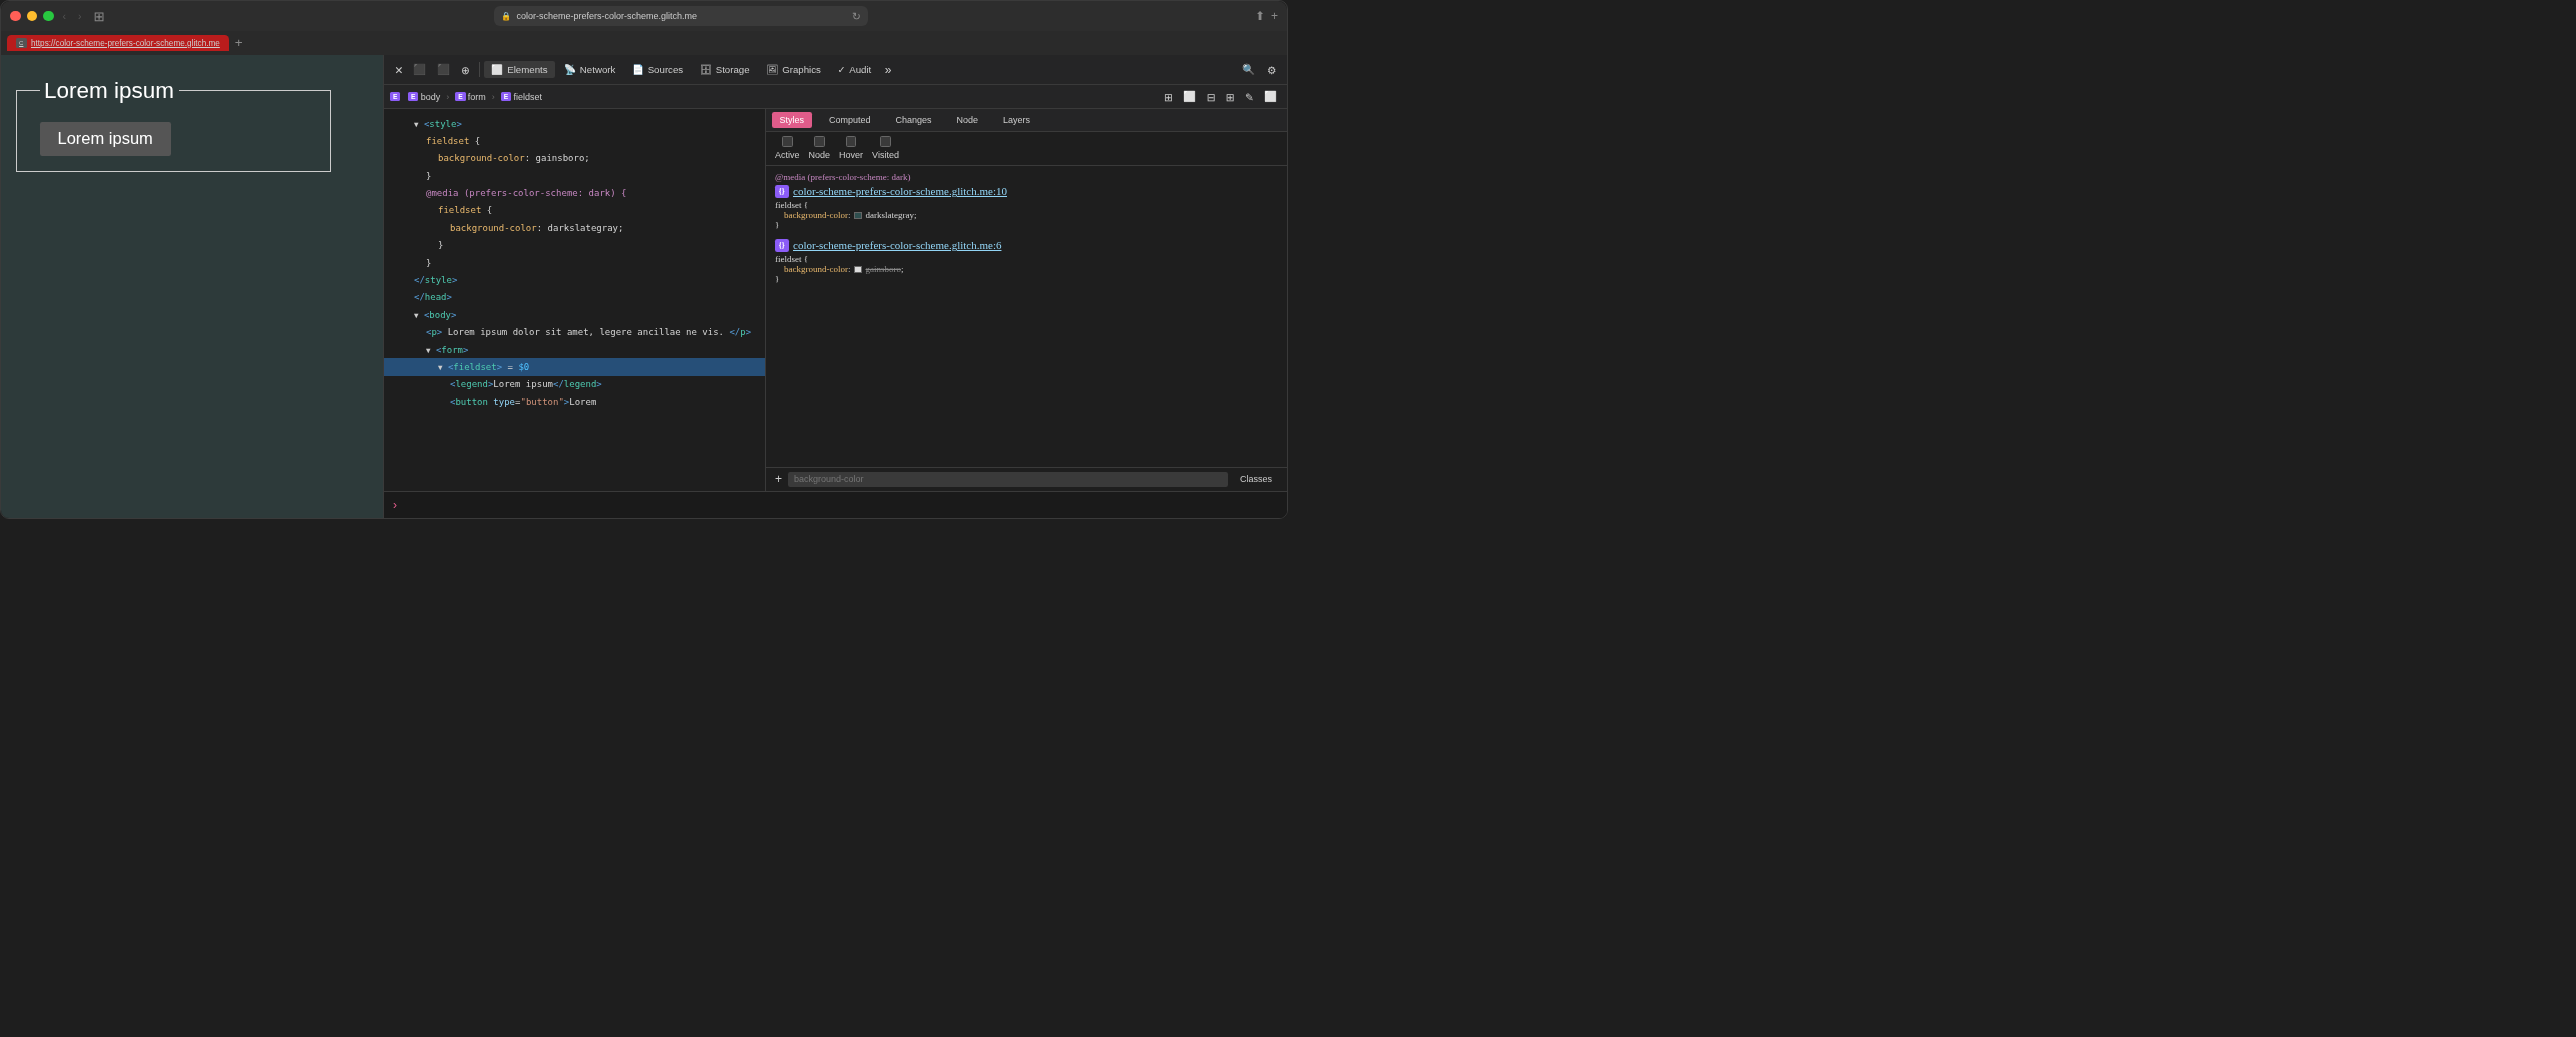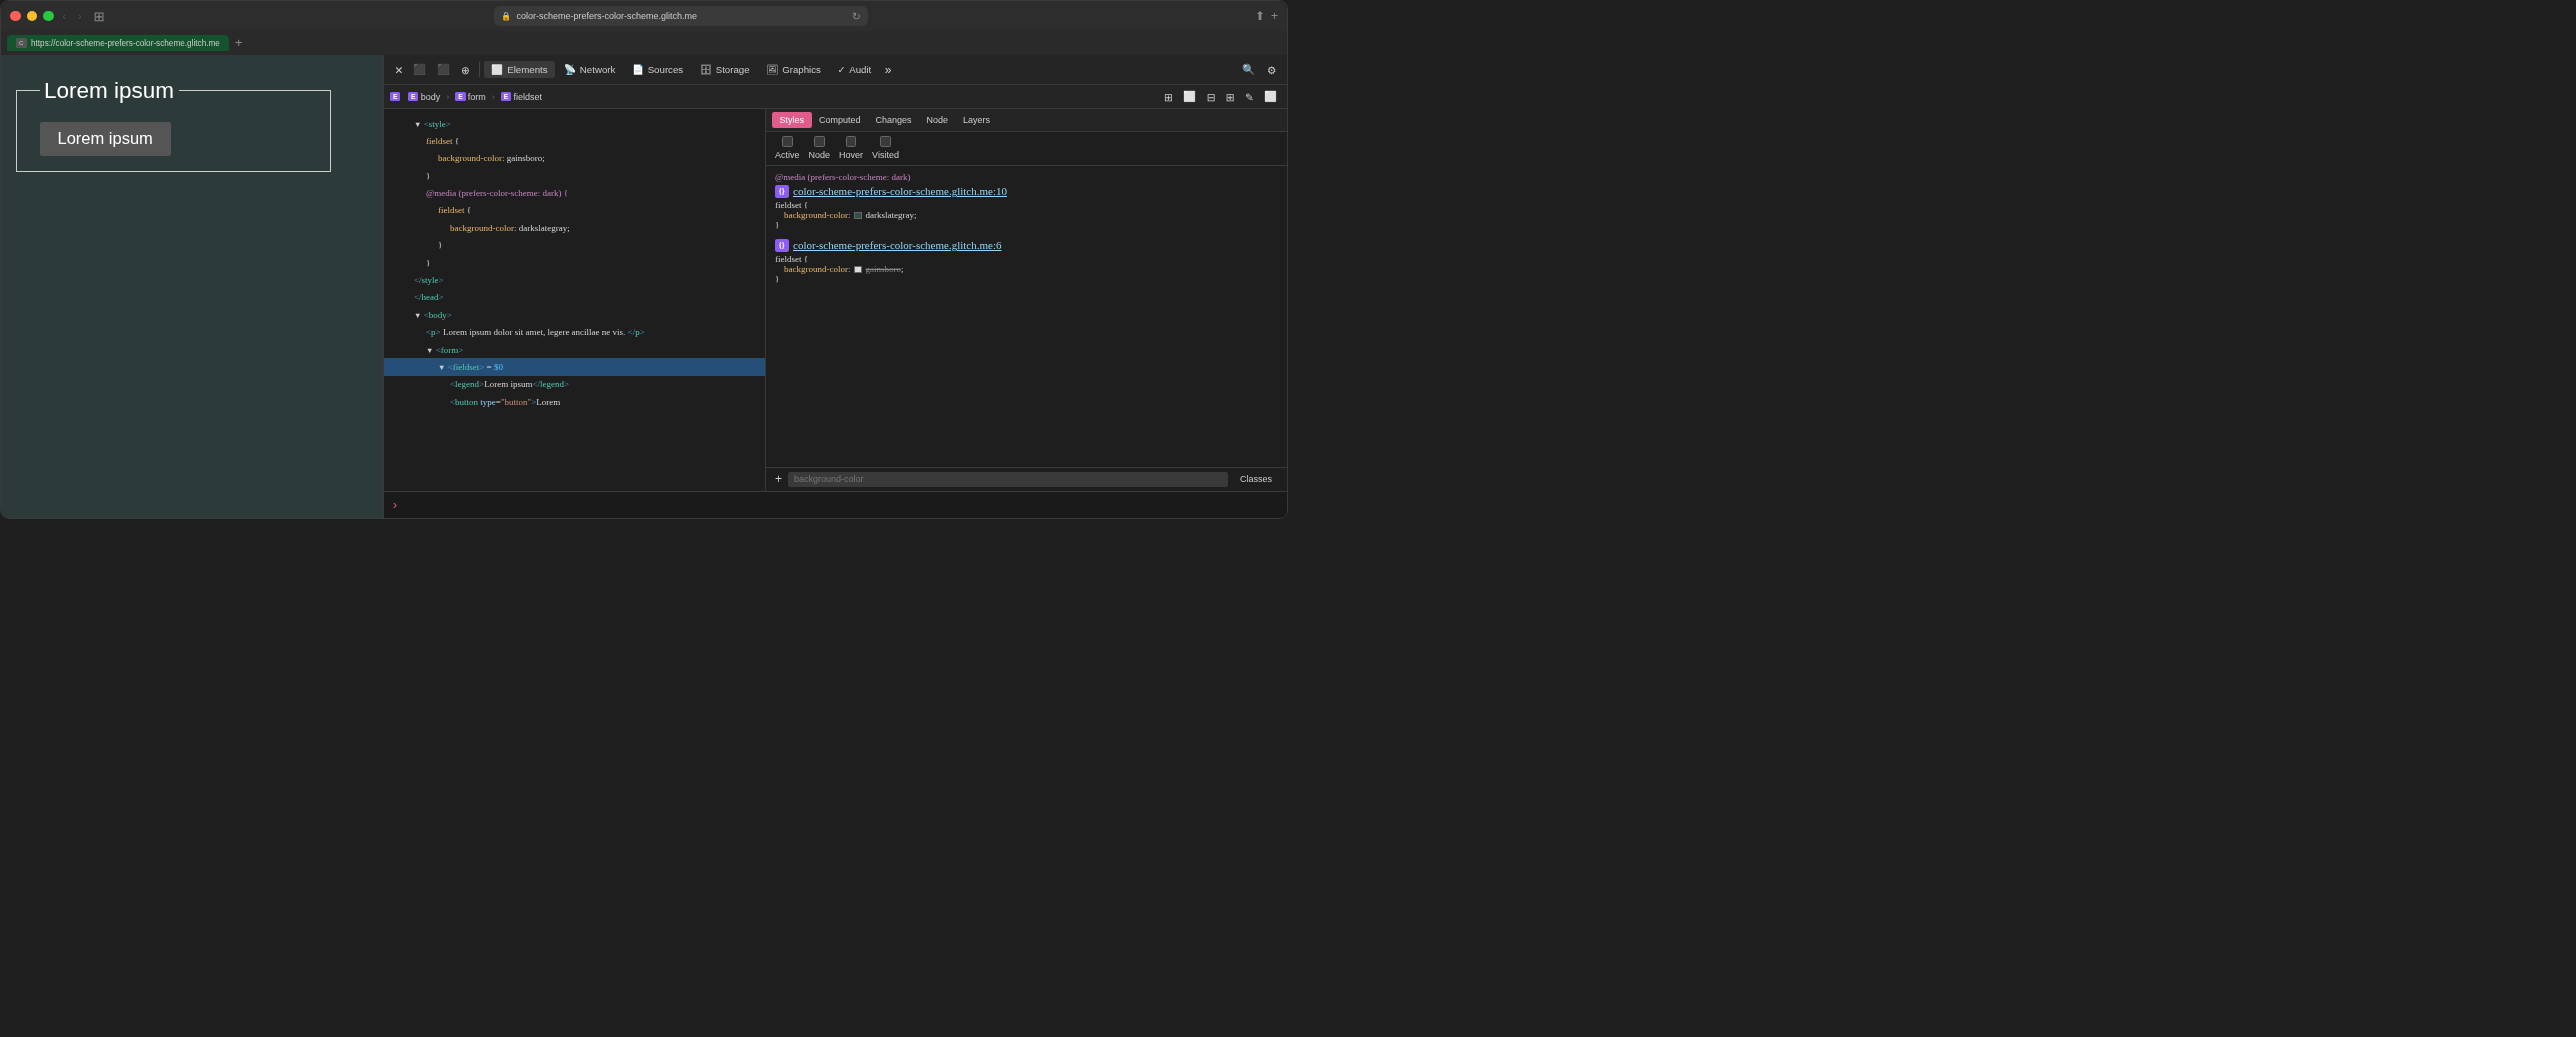--- a/index.html
+++ b/index.html
@@ -101,25 +101,26 @@
       align-items: center;
       padding: 0 6px;
       gap: 3px;
       flex-shrink: 0;
     }
     .tab {
       display: flex;
       align-items: center;
       gap: 4.5px;
       padding: 3px 9px;
-      background: #14532d;
+      background: #b91c1c;
       border-radius: 4.5px 4.5px 0 0;
       font-size: 8.2px;
       color: #ccc;
       cursor: pointer;
+      text-decoration: underline;
     }
     .tab-favicon {
       width: 10.5px;
       height: 10.5px;
       background: #555;
       border-radius: 1.5px;
       display: flex;
       align-items: center;
       justify-content: center;
       font-size: 6px;
@@ -315,21 +316,20 @@
       padding: 6px 0;
       font-family: 'Menlo', 'Monaco', 'Consolas', monospace;
       font-size: 9px;
       border-right: 0.7px solid #3a3a3a;
     }
     .el-line {
       padding: 1.5px 6px;
       white-space: nowrap;
       color: #d4d4d4;
       line-height: 1.6;
-      font-family: Liberation Serif, serif;
     }
     .el-line.selected {
       background: #264f78;
     }
     .el-indent-2 { padding-left: 30px; }
     .el-indent-3 { padding-left: 42px; }
     .el-indent-4 { padding-left: 54px; }
     .el-indent-5 { padding-left: 66px; }
     .tag { color: #569cd6; }
     .tag-name { color: #4ec9b0; }
@@ -349,21 +349,21 @@
       flex-direction: column;
       overflow: hidden;
     }
     .styles-tabs {
       display: flex;
       align-items: center;
       height: 22.5px;
       background: #252526;
       border-bottom: 0.7px solid #3a3a3a;
       padding: 0 6px;
-      gap: 0;
+      gap: 10px;
       flex-shrink: 0;
     }
     .styles-tab {
       padding: 3px 7.5px;
       font-size: 9px;
       color: #ccc;
       cursor: pointer;
       border-radius: 2.2px;
     }
     .styles-tab.active {

